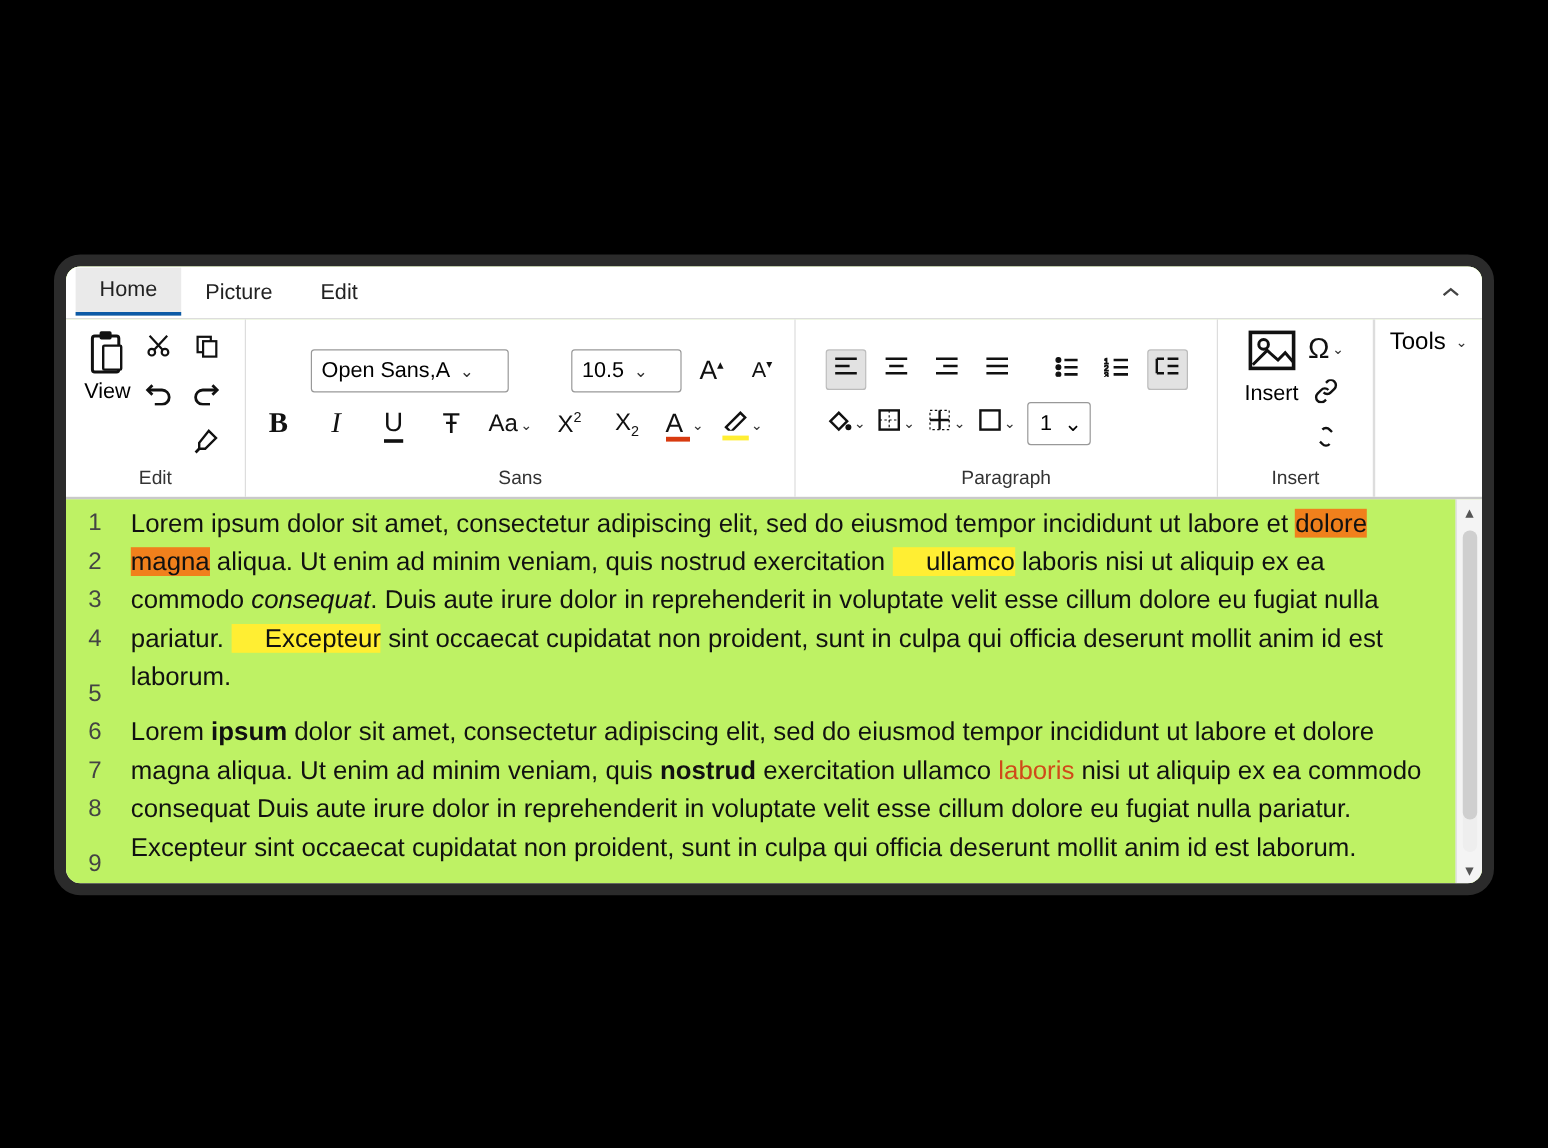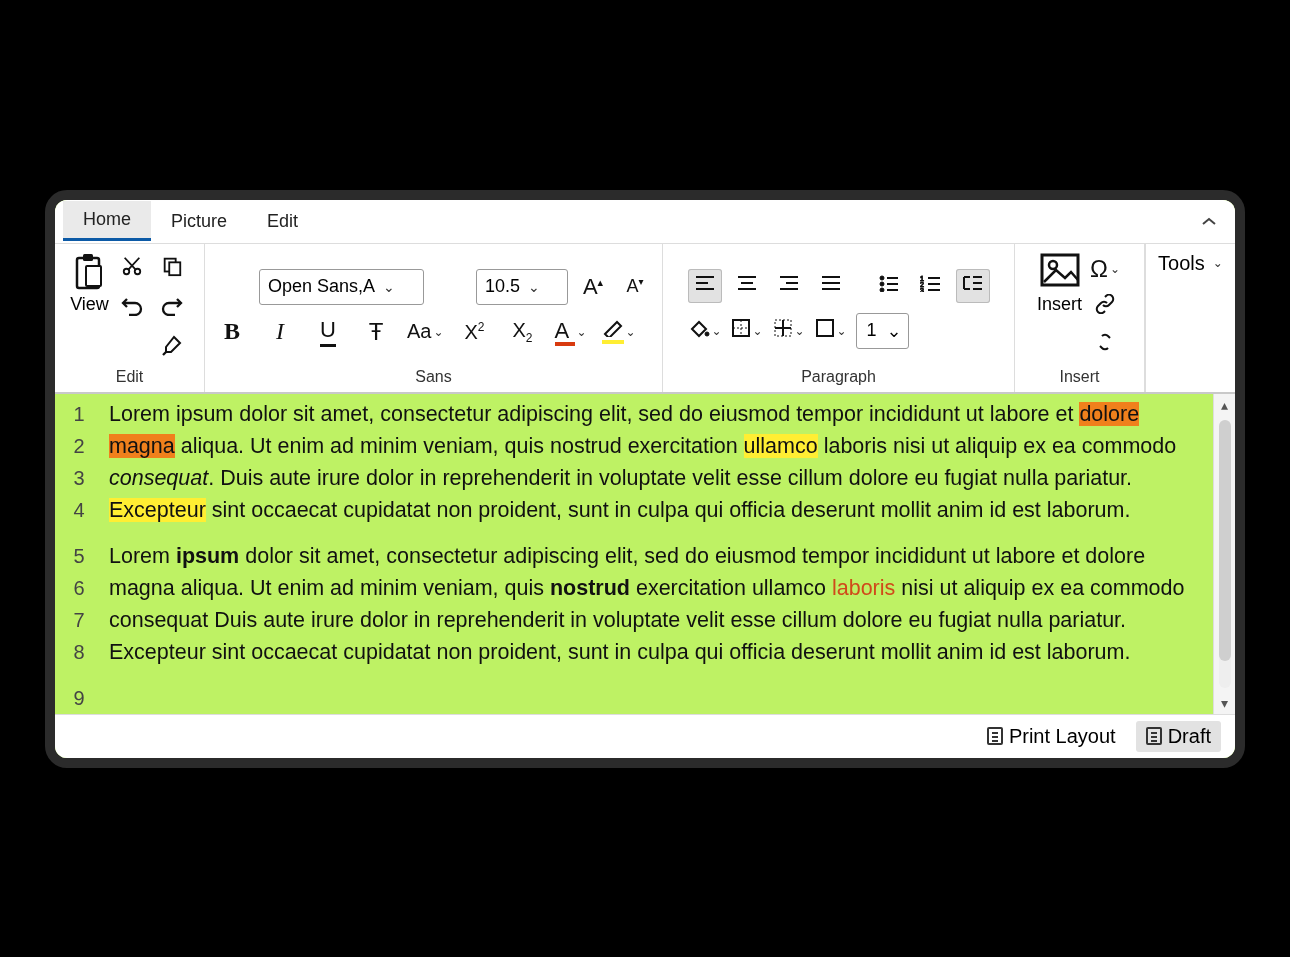--- a/index.html
+++ b/index.html
@@ -102,21 +102,21 @@
     font-size: 20px; color:#444;
     padding-top: 4px;
   }
   .gutter div { height: 32px; line-height:32px; }
   .editor {
     flex:1; padding: 4px 18px 0 6px;
     font-size: 21.5px; line-height: 32px; color:#111;
     overflow: hidden;
   }
   .editor p { margin: 0 0 14px 0; }
-  .hl-yellow { background:#ffee33; }
+  .hl-yellow { background:#ffee33;padding-left:28px; }
   .hl-orange { background:#f0801c; }
   .red { color:#d04a1a; }
   b { font-weight:700; }
   i { font-style: italic; }
 
   .vscroll {
     width: 22px; display:flex; flex-direction:column; align-items:center;
     justify-content: space-between; background:#f4f4f4;
     border-left:1px solid #ddd;
   }
@@ -433,25 +433,15 @@
     </div>
     <div class="vscroll">
       <div class="arr">▴</div>
       <div class="track">
             <div class="thumb"></div>
           </div>
       <div class="arr">▾</div>
     </div>
   </div>
 
-  <div class="statusbar">
-    <div class="viewbtn">
-      <span class="docicon"></span>
-      <span>Print Layout</span>
-    </div>
-    <div class="viewbtn sel">
-      <span class="docicon"></span>
-      <span>Draft</span>
-    </div>
-  </div>
 
 </div>
 </div>
 
 </body></html>

